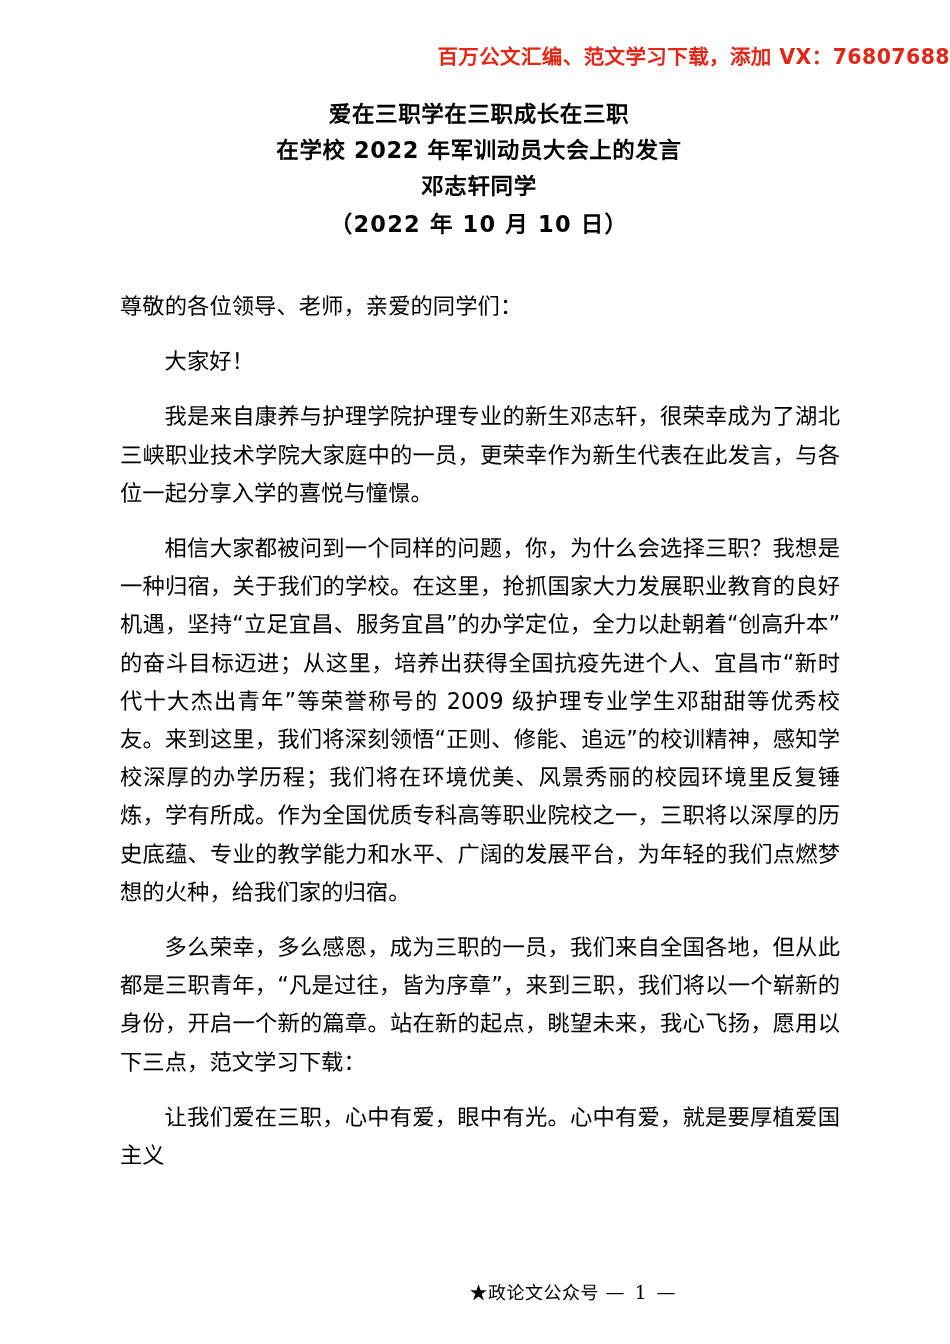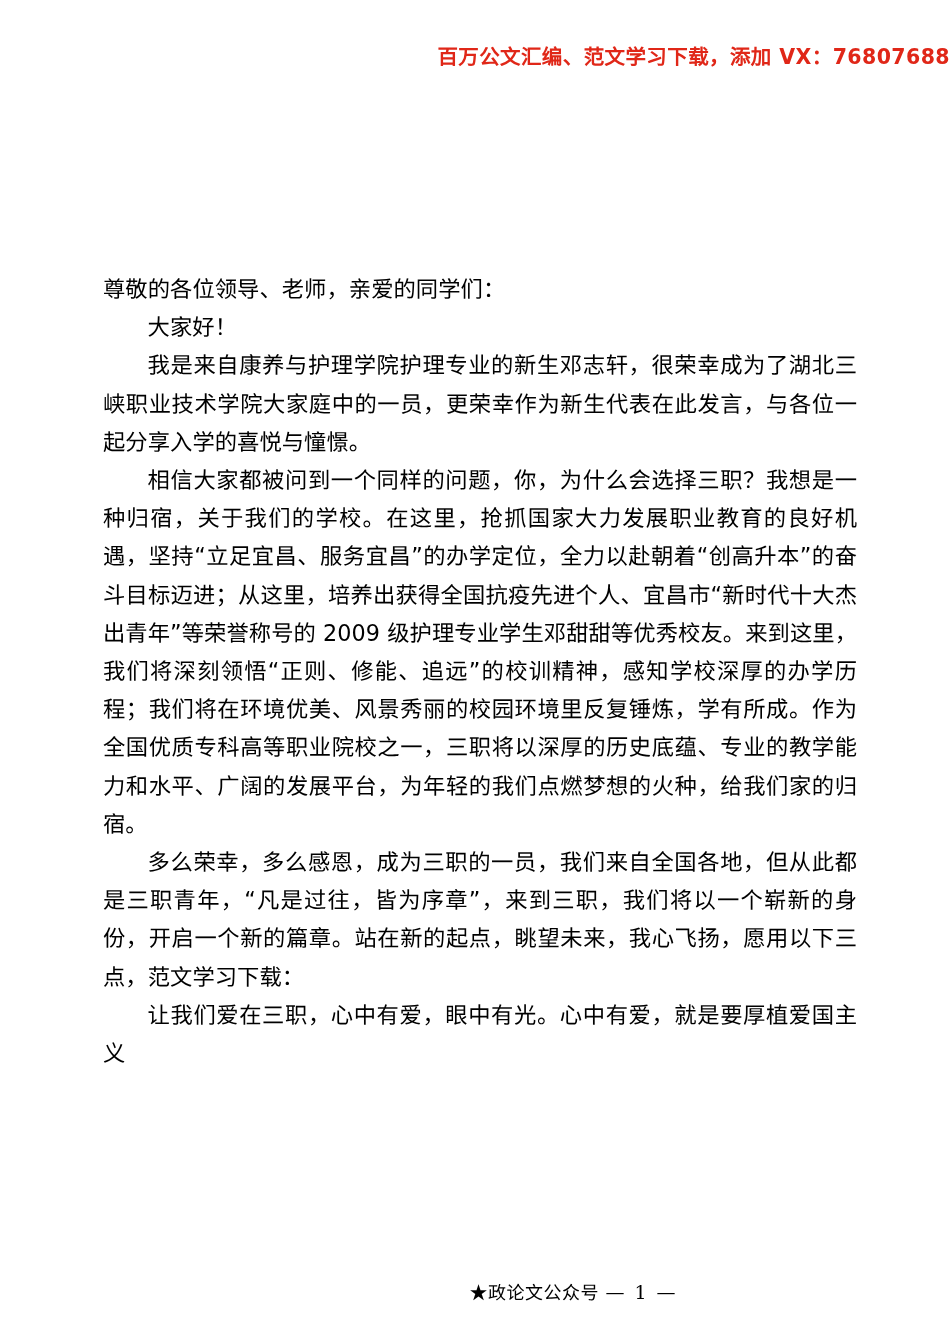--- a/index.html
+++ b/index.html
@@ -65,21 +65,21 @@
     left: 103px;
     width: 754px;
   }
   .para {
     font-size: 22.3px;
     line-height: 38.2px;
     text-align: justify;
     text-align-last: left;
     text-justify: inter-ideograph;
     letter-spacing: 0.05px;
-    margin: 0;
+    margin: 17px;
     color: #000;
     word-break: break-all;
   }
   .para.indent {
     text-indent: 2em;
   }
 
   
   .footer {
     position: absolute;
@@ -104,20 +104,26 @@
     letter-spacing: 2px;
   }
 </style>
 </head>
 <body>
 
 <div class="page">
 
   <div class="promo-banner">百万公文汇编、范文学习下载，添加 VX：76807688</div>
 
+  <div class="title-block">
+    <div class="title-line">爱在三职学在三职成长在三职</div>
+    <div class="title-line">在学校 2022 年军训动员大会上的发言</div>
+    <div class="title-line">邓志轩同学</div>
+    <div class="title-line date">（2022 年 10 月 10 日）</div>
+  </div>
 
   <div class="body-text">
     <p class="para">尊敬的各位领导、老师，亲爱的同学们：</p>
     <p class="para indent">大家好！</p>
     <p class="para indent">我是来自康养与护理学院护理专业的新生邓志轩，很荣幸成为了湖北三峡职业技术学院大家庭中的一员，更荣幸作为新生代表在此发言，与各位一起分享入学的喜悦与憧憬。</p>
     <p class="para indent">相信大家都被问到一个同样的问题，你，为什么会选择三职？我想是一种归宿，关于我们的学校。在这里，抢抓国家大力发展职业教育的良好机遇，坚持“立足宜昌、服务宜昌”的办学定位，全力以赴朝着“创高升本”的奋斗目标迈进；从这里，培养出获得全国抗疫先进个人、宜昌市“新时代十大杰出青年”等荣誉称号的 2009 级护理专业学生邓甜甜等优秀校友。来到这里，我们将深刻领悟“正则、修能、追远”的校训精神，感知学校深厚的办学历程；我们将在环境优美、风景秀丽的校园环境里反复锤炼，学有所成。作为全国优质专科高等职业院校之一，三职将以深厚的历史底蕴、专业的教学能力和水平、广阔的发展平台，为年轻的我们点燃梦想的火种，给我们家的归宿。</p>
     <p class="para indent">多么荣幸，多么感恩，成为三职的一员，我们来自全国各地，但从此都是三职青年，“凡是过往，皆为序章”，来到三职，我们将以一个崭新的身份，开启一个新的篇章。站在新的起点，眺望未来，我心飞扬，愿用以下三点，范文学习下载：</p>
     <p class="para indent">让我们爱在三职，心中有爱，眼中有光。心中有爱，就是要厚植爱国主义</p>
   </div>
 

